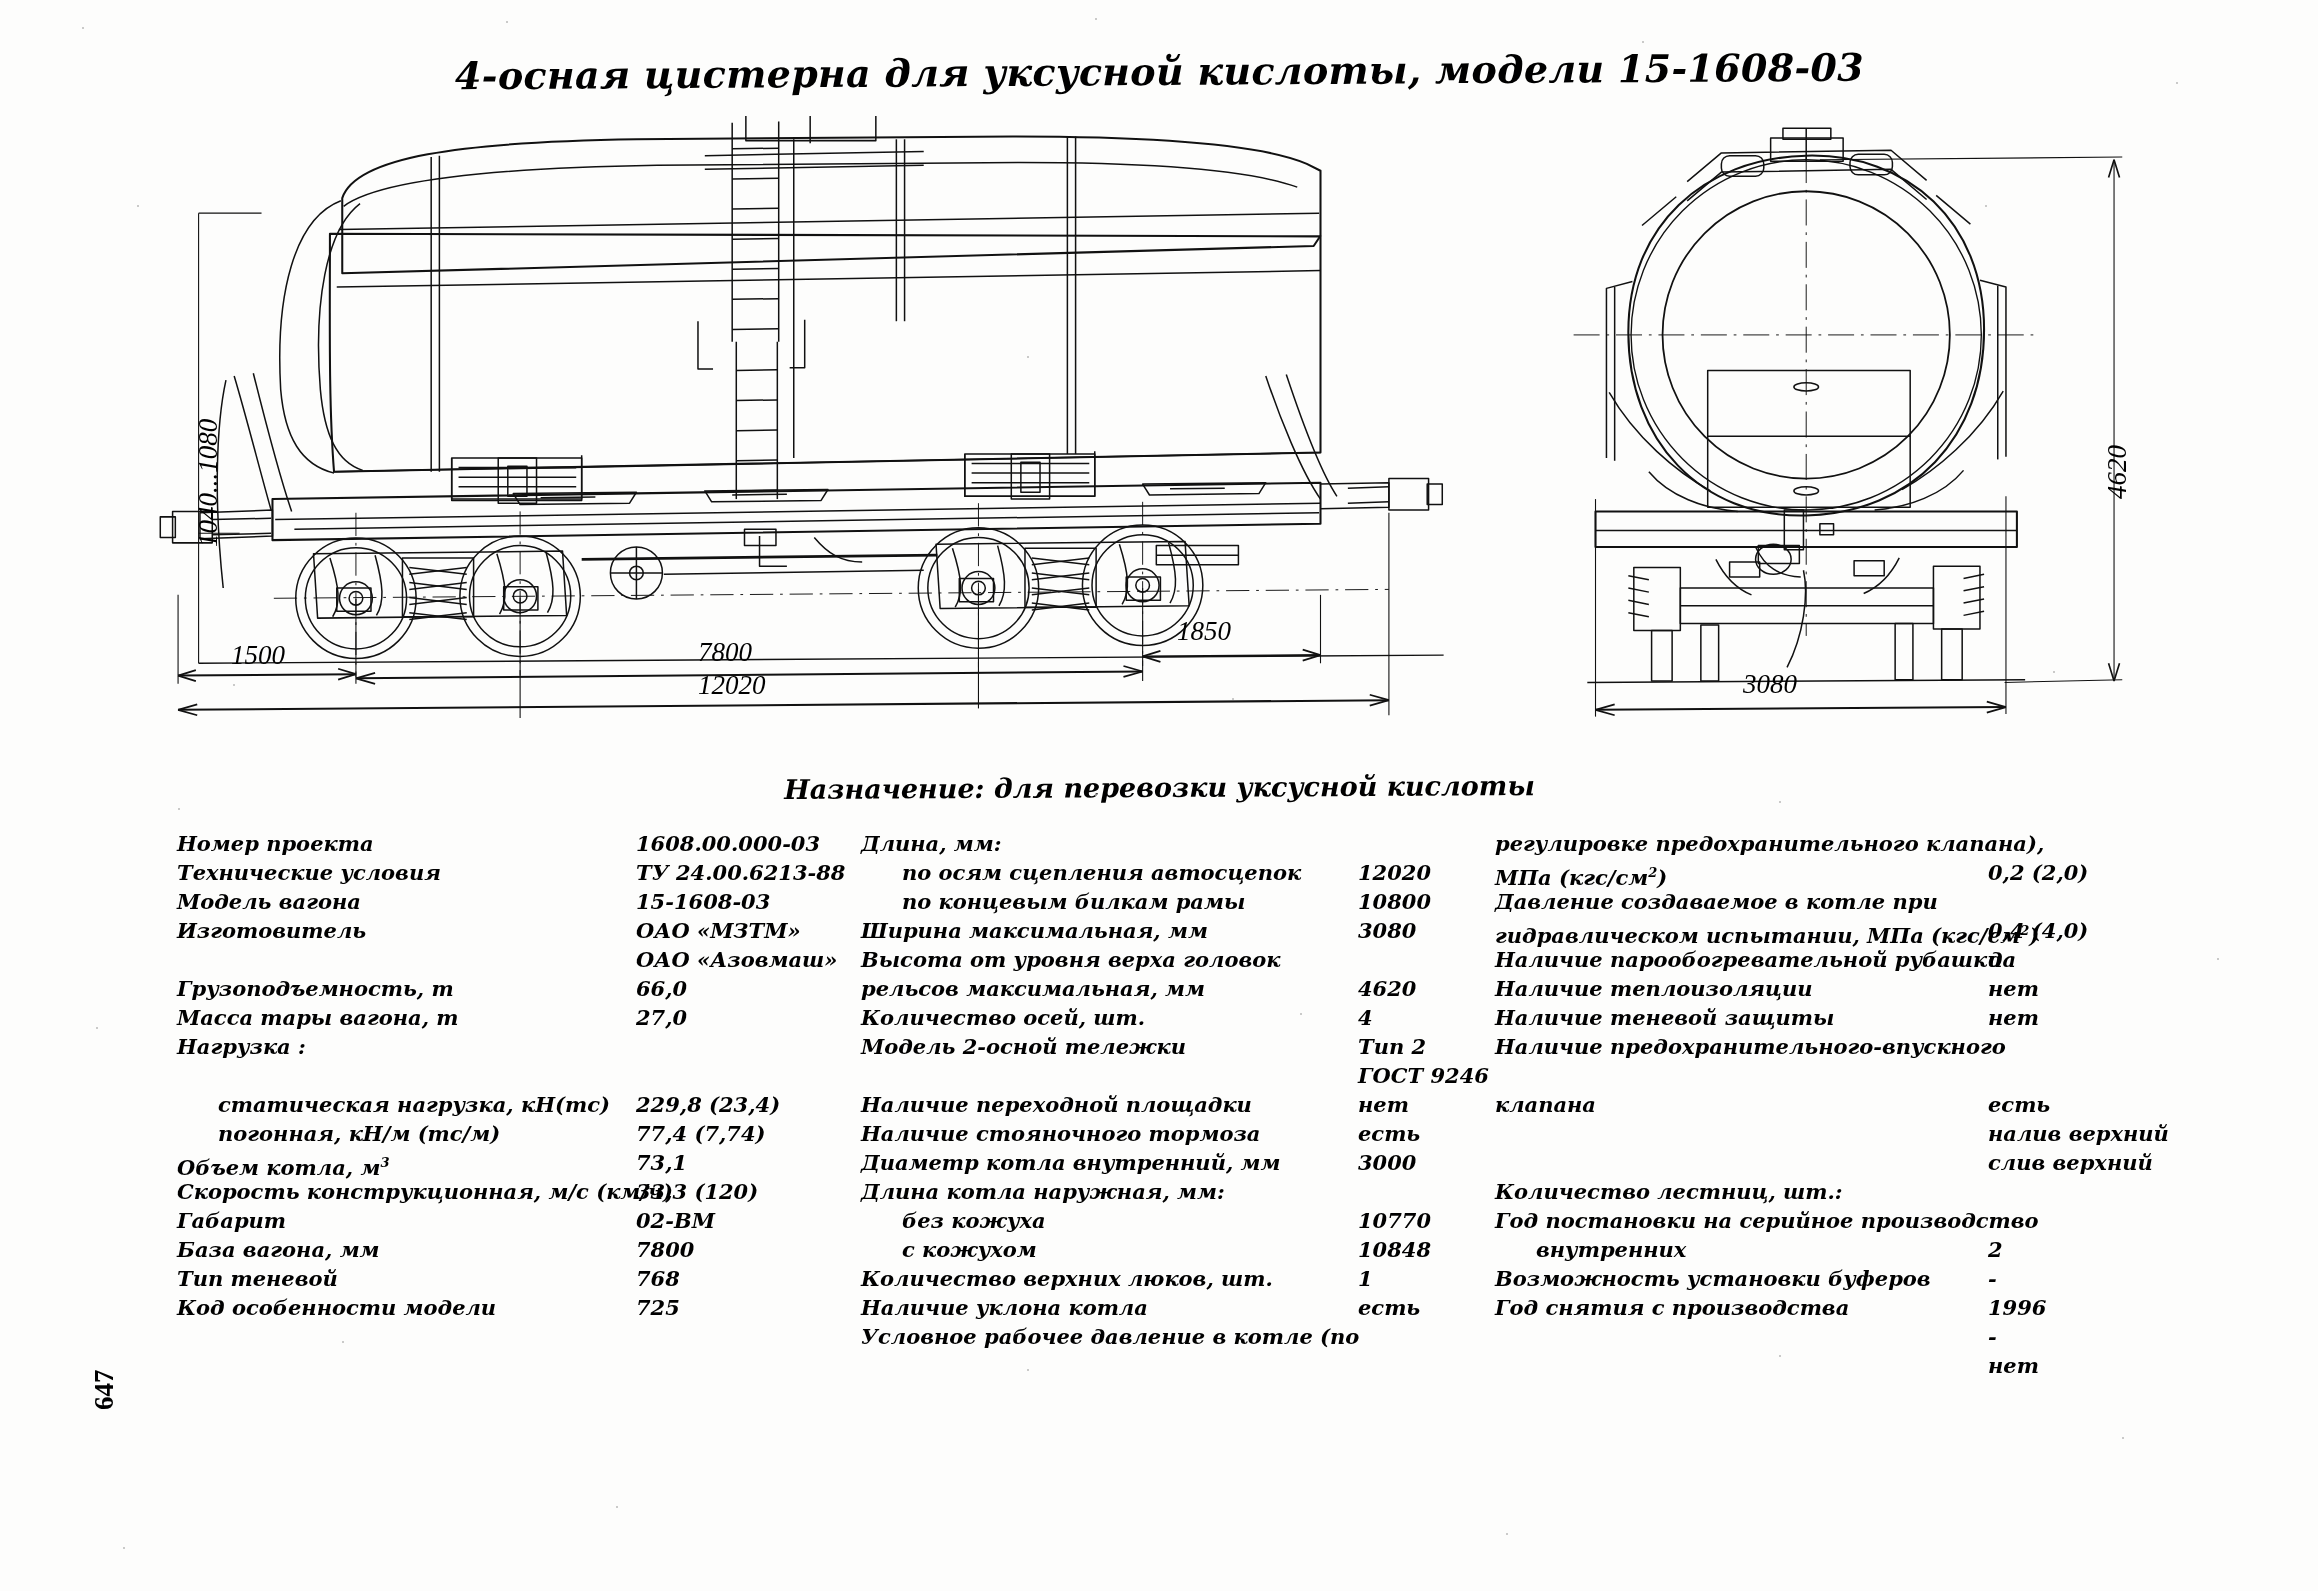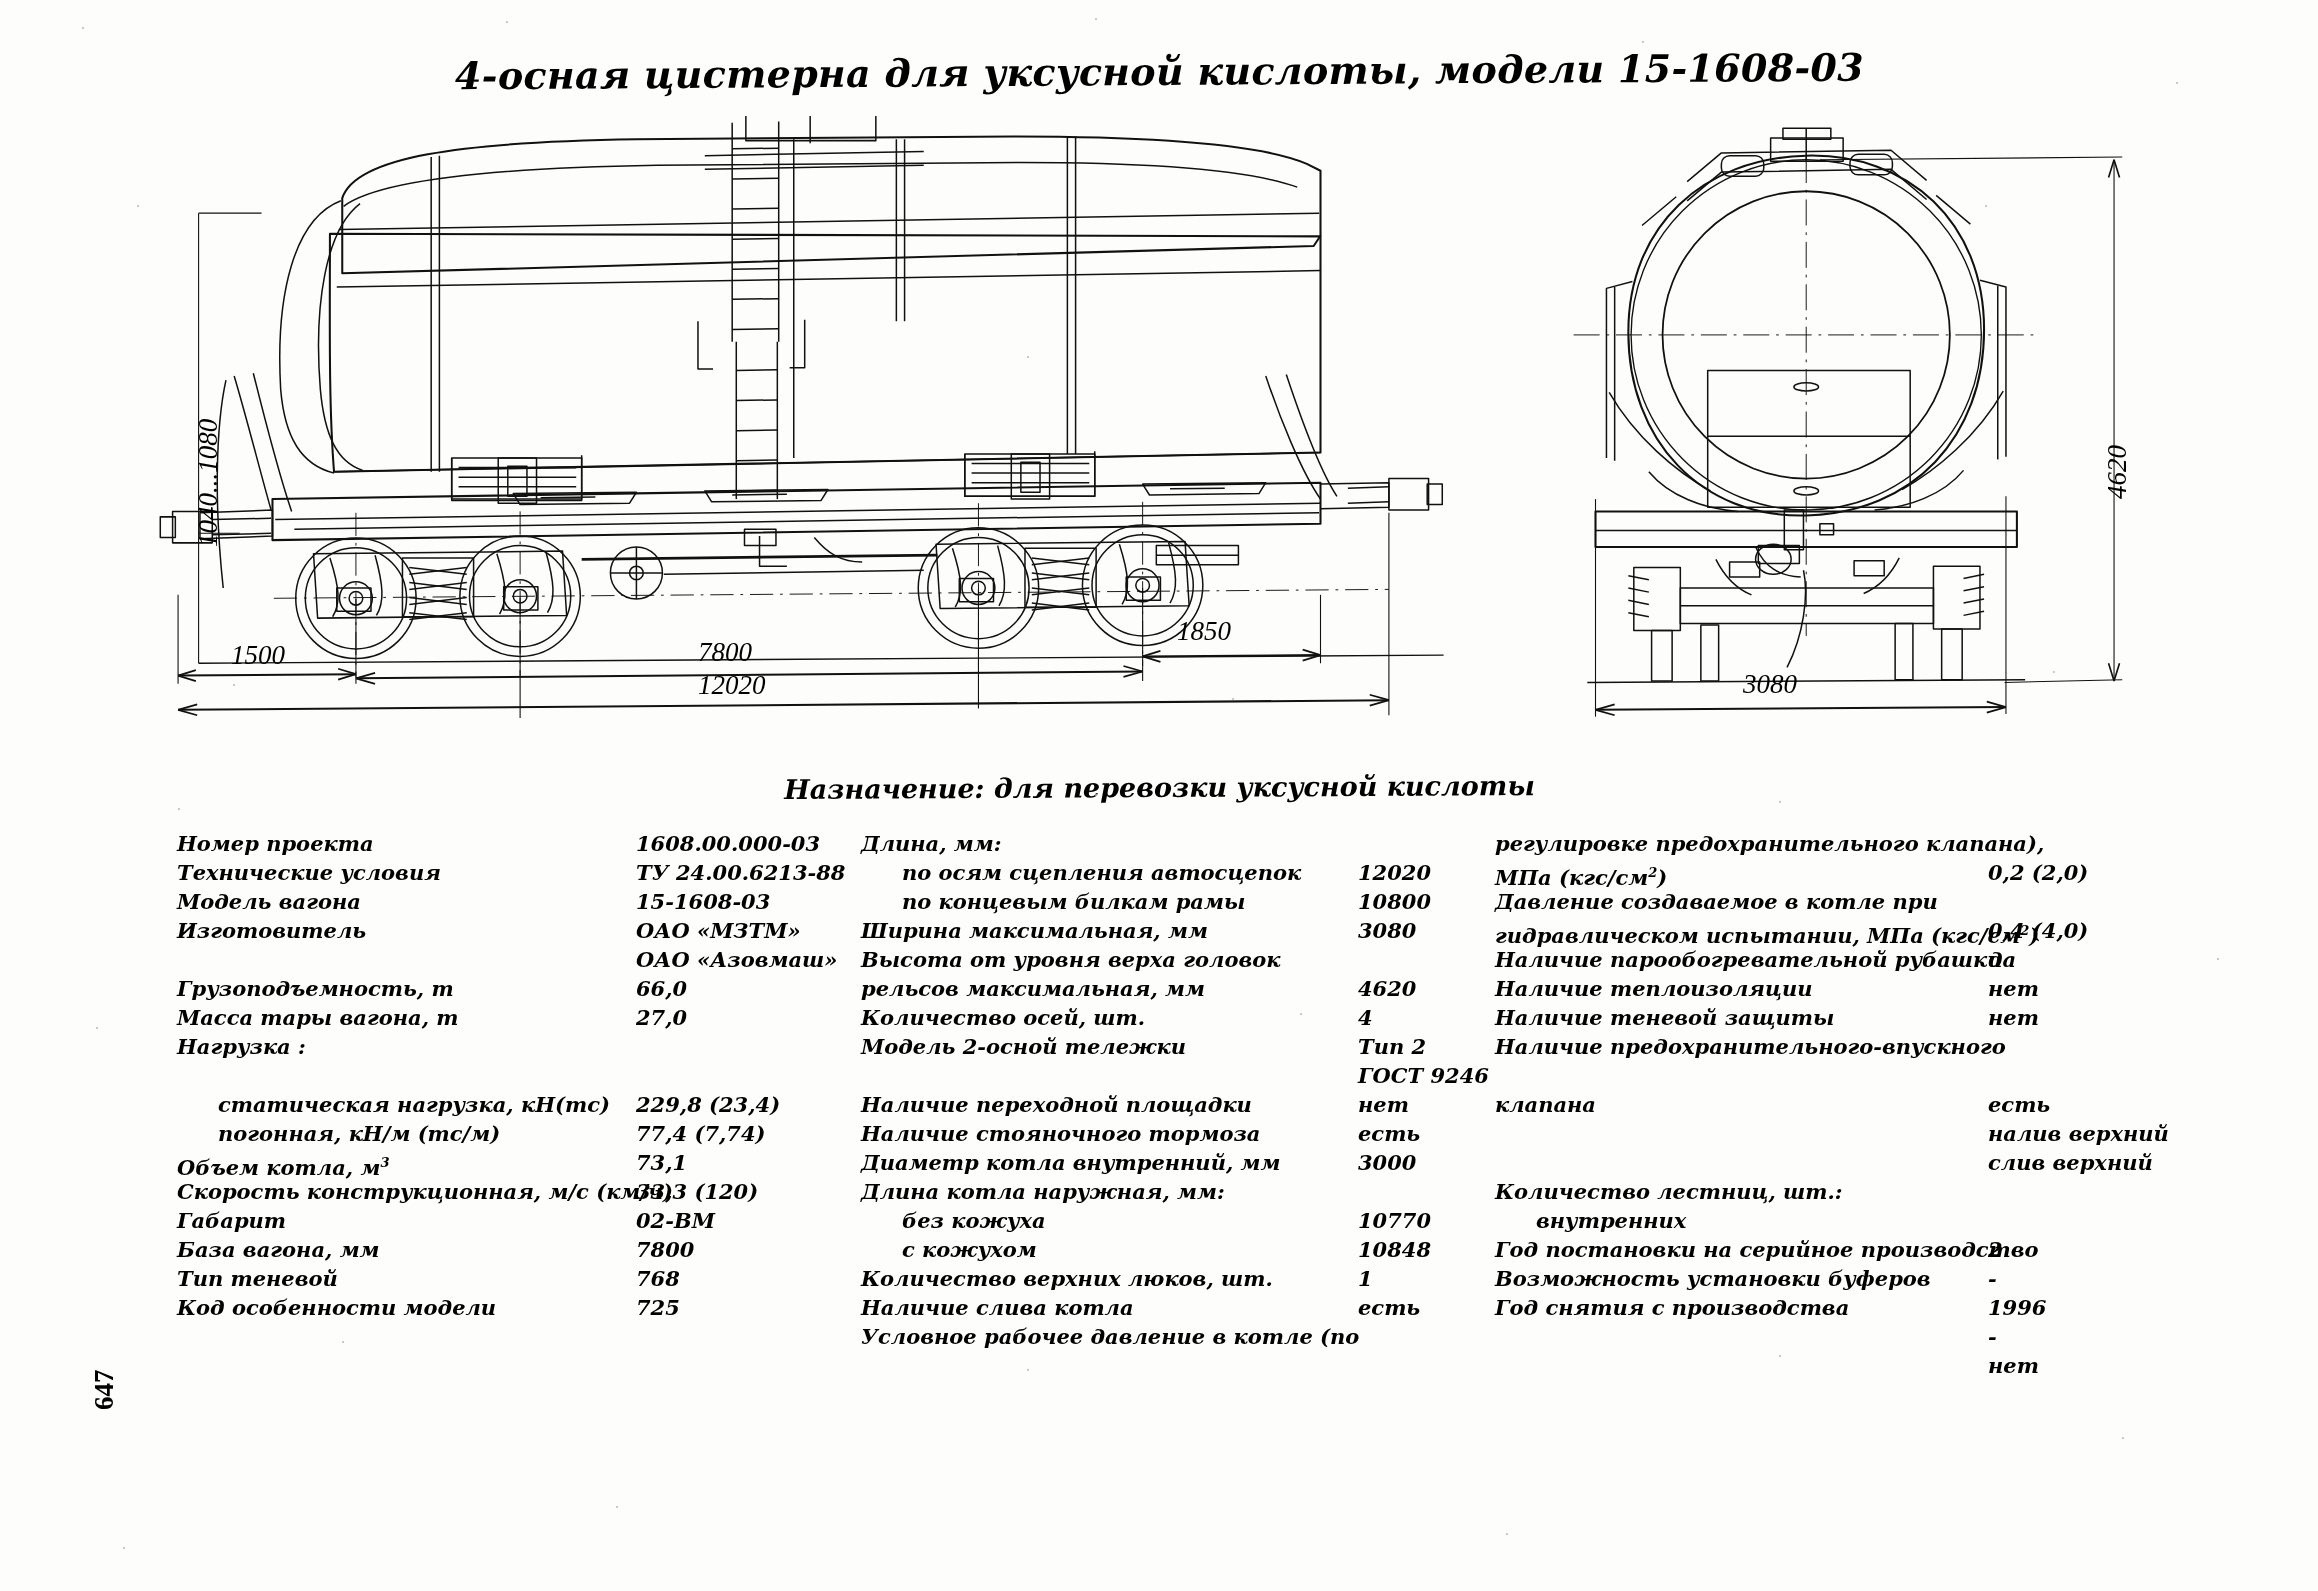--- a/index.html
+++ b/index.html
@@ -500,21 +500,21 @@
         <div class="row">Количество осей, шт.</div>
         <div class="row">Модель 2-осной тележки</div>
         <div class="row blank"></div>
         <div class="row">Наличие переходной площадки</div>
         <div class="row">Наличие стояночного тормоза</div>
         <div class="row">Диаметр котла внутренний, мм</div>
         <div class="row">Длина котла наружная, мм:</div>
         <div class="row indent1">без кожуха</div>
         <div class="row indent1">с кожухом</div>
         <div class="row">Количество верхних люков, шт.</div>
-        <div class="row">Наличие слива котла</div>
+        <div class="row">Наличие уклона котла</div>
         <div class="row">Условное рабочее давление в котле  (по</div>
       </div>
     <div class="col col-mid-v">
         <div class="row blank"></div>
         <div class="row">12020</div>
         <div class="row">10800</div>
         <div class="row">3080</div>
         <div class="row blank"></div>
         <div class="row">4620</div>
         <div class="row">4</div>
@@ -537,22 +537,22 @@
         <div class="row">гидравлическом испытании, МПа (кгс/см<sup>2</sup>)</div>
         <div class="row">Наличие парообогревательной рубашки</div>
         <div class="row">Наличие теплоизоляции</div>
         <div class="row">Наличие теневой защиты</div>
         <div class="row">Наличие предохранительного-впускного</div>
         <div class="row blank"></div>
         <div class="row">клапана</div>
         <div class="row blank"></div>
         <div class="row blank"></div>
         <div class="row">Количество лестниц, шт.:</div>
+        <div class="row">Год постановки на серийное производство</div>
         <div class="row indent1">внутренних</div>
-        <div class="row">Год постановки на серийное производство</div>
         <div class="row">Возможность установки буферов</div>
         <div class="row">Год снятия с производства</div>
       </div>
     <div class="col col-right-v">
         <div class="row blank"></div>
         <div class="row">0,2 (2,0)</div>
         <div class="row blank"></div>
         <div class="row">0,4 (4,0)</div>
         <div class="row">да</div>
         <div class="row">нет</div>

